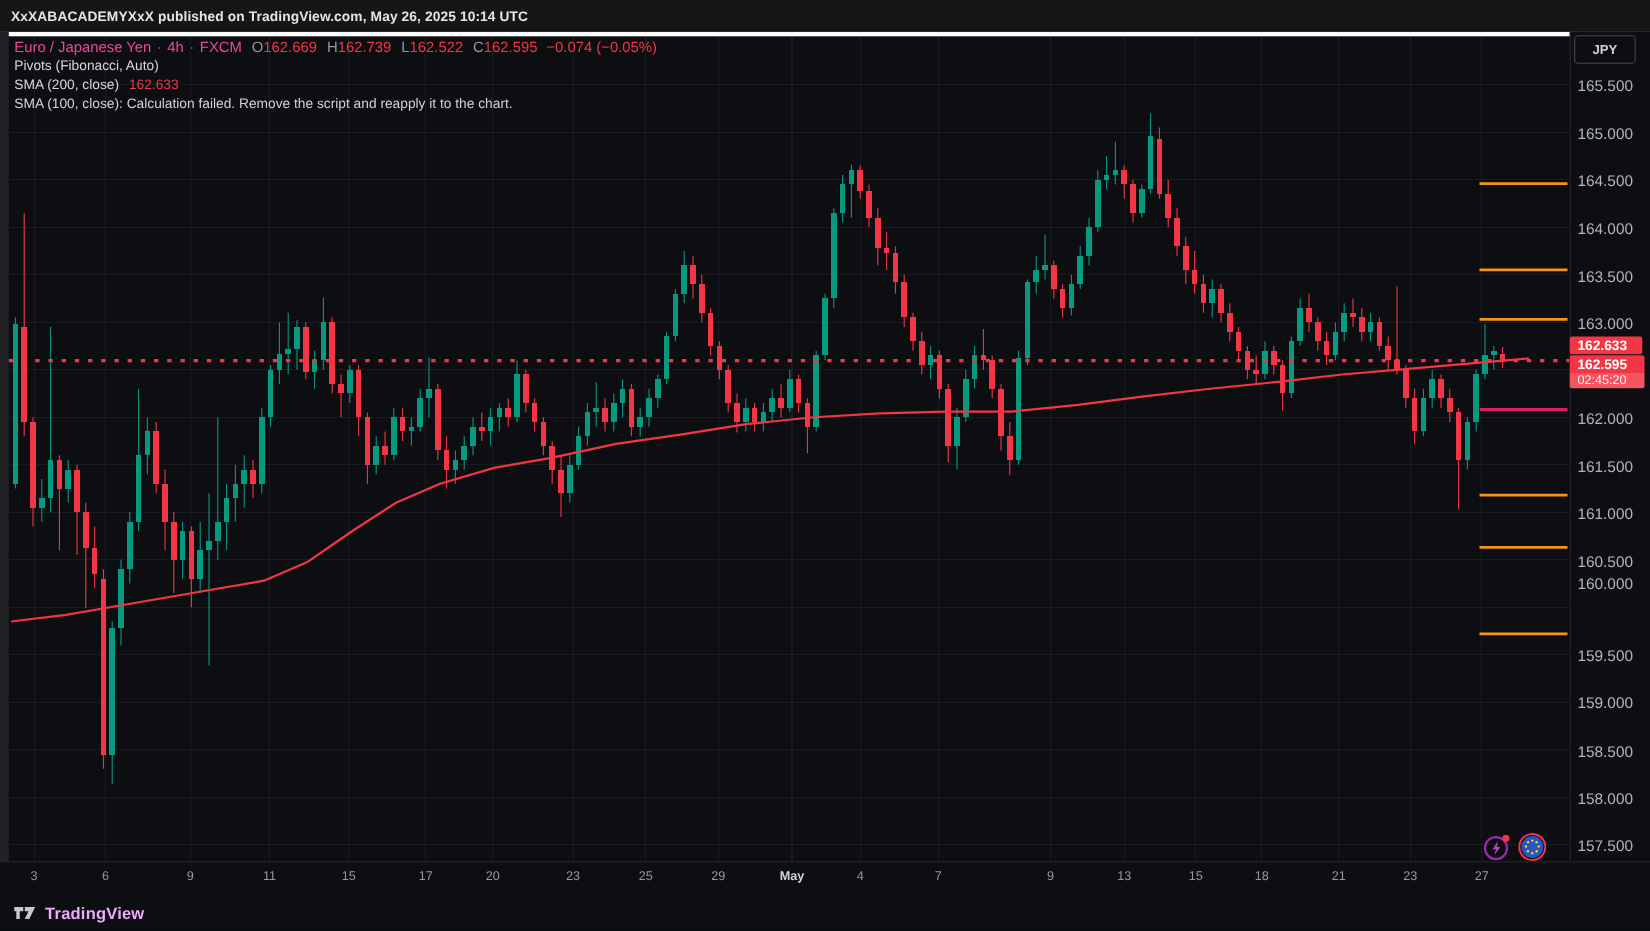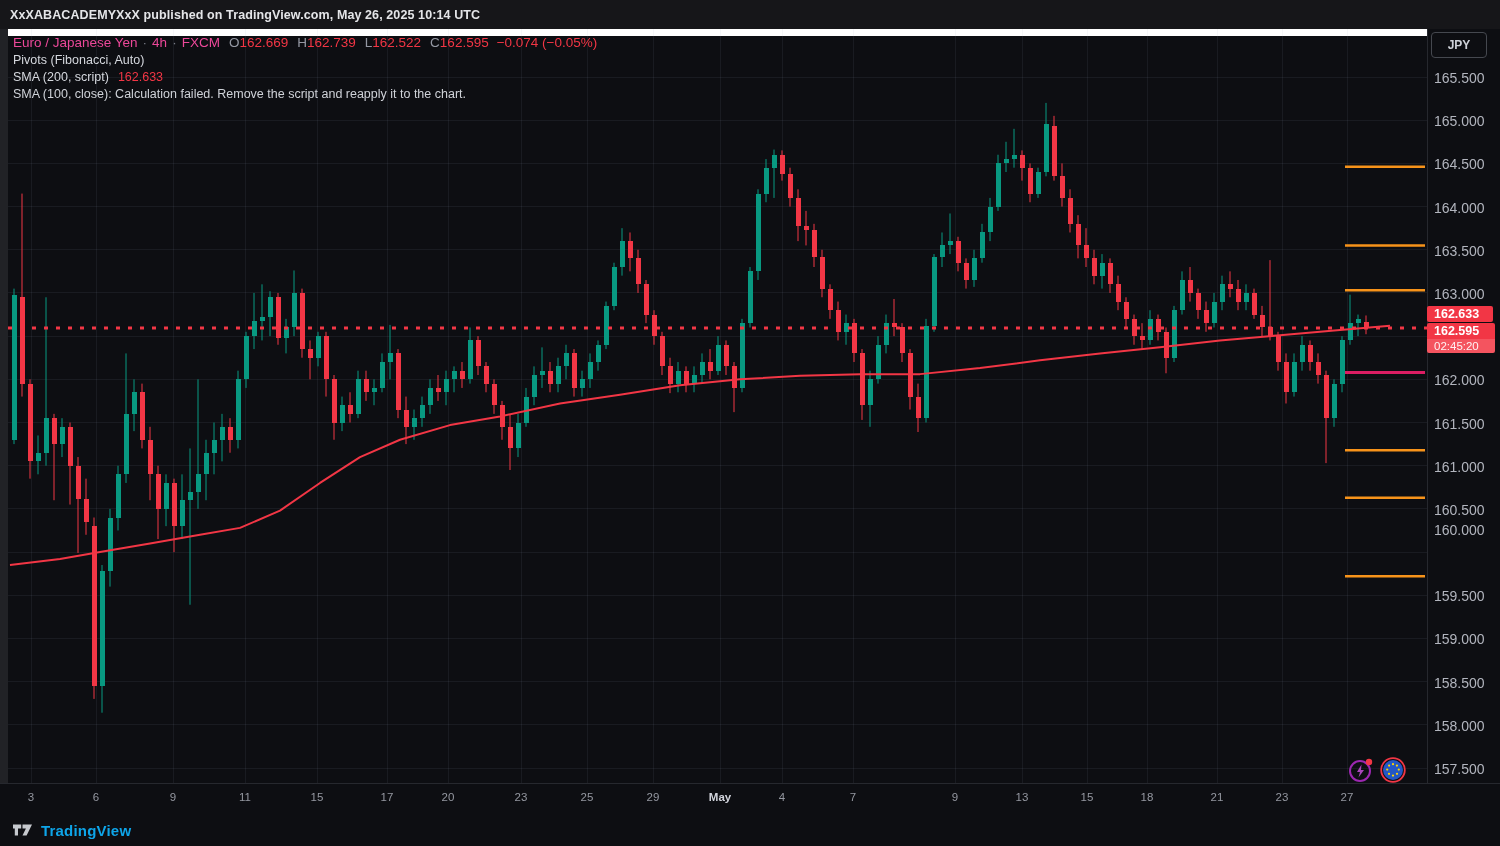--- a/index.html
+++ b/index.html
@@ -1,18 +1,18 @@
 <!DOCTYPE html>
 <html><head>
 <meta charset="utf-8">
 <style>
   html,body{margin:0;padding:0;background:#0d0e12;font-family:"Liberation Sans",sans-serif;}
   #stage{position:relative;width:1500px;height:846px;background:#0d0e12;overflow:hidden;}
   
-  #topbar{position:absolute;left:0;top:0;width:1500px;height:29px;background:#161619;border-bottom:7px solid #ffffff;display:flex;align-items:center;}
+  #topbar{position:absolute;left:0;top:0;width:1500px;height:29px;background:#161619;border-bottom:4px solid #ffffff;display:flex;align-items:center;}
   #topbar span{color:#e4e5e8;font-size:12.5px;font-weight:bold;padding-left:10px;letter-spacing:.1px;}
   #gutter{position:absolute;left:0;top:29px;width:8px;height:754px;background:#212226;}
   svg#plot{position:absolute;left:0;top:29px;}
   
   #legend{position:absolute;left:13px;top:34px;z-index:5;}
   .lrow{display:flex;align-items:center;height:17px;font-size:12.5px;color:#d5d8de;white-space:pre;}
   .lrow.sym{font-size:13.5px;}
   .ltit{color:#ec4899;}
   .lsep{color:#787b86;padding:0 5px;}
   .lkey{color:#9498a3;padding-left:9px;}
@@ -29,21 +29,21 @@
   #ax-price{top:294px;height:16px;background:#f23645;border-radius:2px 2px 0 0;width:68px;}
   #ax-count{top:310px;height:14px;background:#f4545f;border-radius:0 0 2px 2px;width:68px;font-size:11.5px;font-weight:normal;color:rgba(255,255,255,.92);}
   
   #taxis{position:absolute;left:0;top:783px;width:1427px;height:30px;border-top:1px solid #26282e;border-bottom:1px solid #1f2127;background:#0d0e12;}
   .tl{position:absolute;top:7px;transform:translateX(-50%);color:#9598a1;font-size:11.5px;}
   .tl.bold{color:#d1d4dc;font-weight:bold;}
   #taxis-corner{position:absolute;left:1427px;top:783px;width:73px;height:30px;border-top:1px solid #26282e;background:#0d0e12;}
   
   #footer{position:absolute;left:0;top:814px;width:1500px;height:32px;background:#0d0e12;display:flex;align-items:center;}
   #tvlogo{display:flex;align-items:center;gap:7px;padding-left:12px;}
-  #tvlogo .brand{color:#0ea5e9;font-size:15px;font-weight:bold;letter-spacing:.2px;}
+  #tvlogo .brand{color:#f0abfc;font-size:15px;font-weight:bold;letter-spacing:.2px;}
   
   #paneicons{position:absolute;left:1348px;top:757px;display:flex;gap:6px;z-index:6;}
 </style>
 </head>
 <body>
 
 <div id="stage">
 
   <div id="topbar">
     <span>XxXABACADEMYXxX published on TradingView.com, May 26, 2025 10:14 UTC</span>
@@ -776,21 +776,21 @@
         <line x1="1366" y1="286.4813749999996" x2="1366" y2="305.22475000000077" stroke="#f23645" stroke-width="1"></line>
         <rect x="1363.5" y="292.52762499999903" width="5" height="6.391750000001025" fill="#f23645" shape-rendering="crispEdges"></rect>
       </g>
       <polyline points="10,536.0187500000004 60,529.9725000000011 100,523.0625 150,514.4250000000004 200,505.78750000000105 240,498.8774999999998 280,481.6025000000009 320,453.962499999999 360,428.05000000000047 400,410.774999999999 450,396.0912500000001 500,387.4537500000006 560,374.4975000000001 620,365.8600000000006 680,356.3587499999994 740,350.3125 800,346.8575000000007 860,345.1299999999998 920,345.1299999999998 980,339.0837500000004 1040,331.3100000000001 1100,324.399999999999 1160,318.3537499999996 1220,311.443750000001 1280,306.2612500000008 1340,301.0787500000006 1390,296.7599999999996" fill="none" stroke="#f23645" stroke-width="2" stroke-linejoin="round"></polyline>
       <line x1="8" y1="298.91937500000006" x2="1427" y2="298.91937500000006" stroke="#f23645" stroke-width="3" stroke-dasharray="4 8"></line>
     </svg>
 
   <div id="legend">
     <div class="lrow sym"><span class="ltit">Euro / Japanese Yen</span><span class="lsep">·</span><span class="ltit">4h</span><span class="lsep">·</span><span class="ltit">FXCM</span><span class="lkey">O</span><span class="lval">162.669</span><span class="lkey">H</span><span class="lval">162.739</span><span class="lkey">L</span><span class="lval">162.522</span><span class="lkey">C</span><span class="lval">162.595</span><span class="lchg">−0.074 (−0.05%)</span></div>
     <div class="lrow"><span>Pivots (Fibonacci, Auto)</span></div>
-    <div class="lrow"><span>SMA (200, script)</span><span class="lsma-val">162.633</span></div>
+    <div class="lrow"><span>SMA (200, close)</span><span class="lsma-val">162.633</span></div>
     <div class="lrow"><span class="lerr">SMA (100, close): Calculation failed. Remove the script and reapply it to the chart.</span></div>
   </div>
 
   <div id="paxis">
     <div id="jpybtn">JPY</div>
     <div class="axbox" id="ax-sma">162.633</div>
     <div class="axbox" id="ax-price">162.595</div>
     <div class="axbox" id="ax-count">02:45:20</div>
   <span class="pl" style="top: 41px;">165.500</span>
       <span class="pl" style="top: 84px;">165.000</span>

